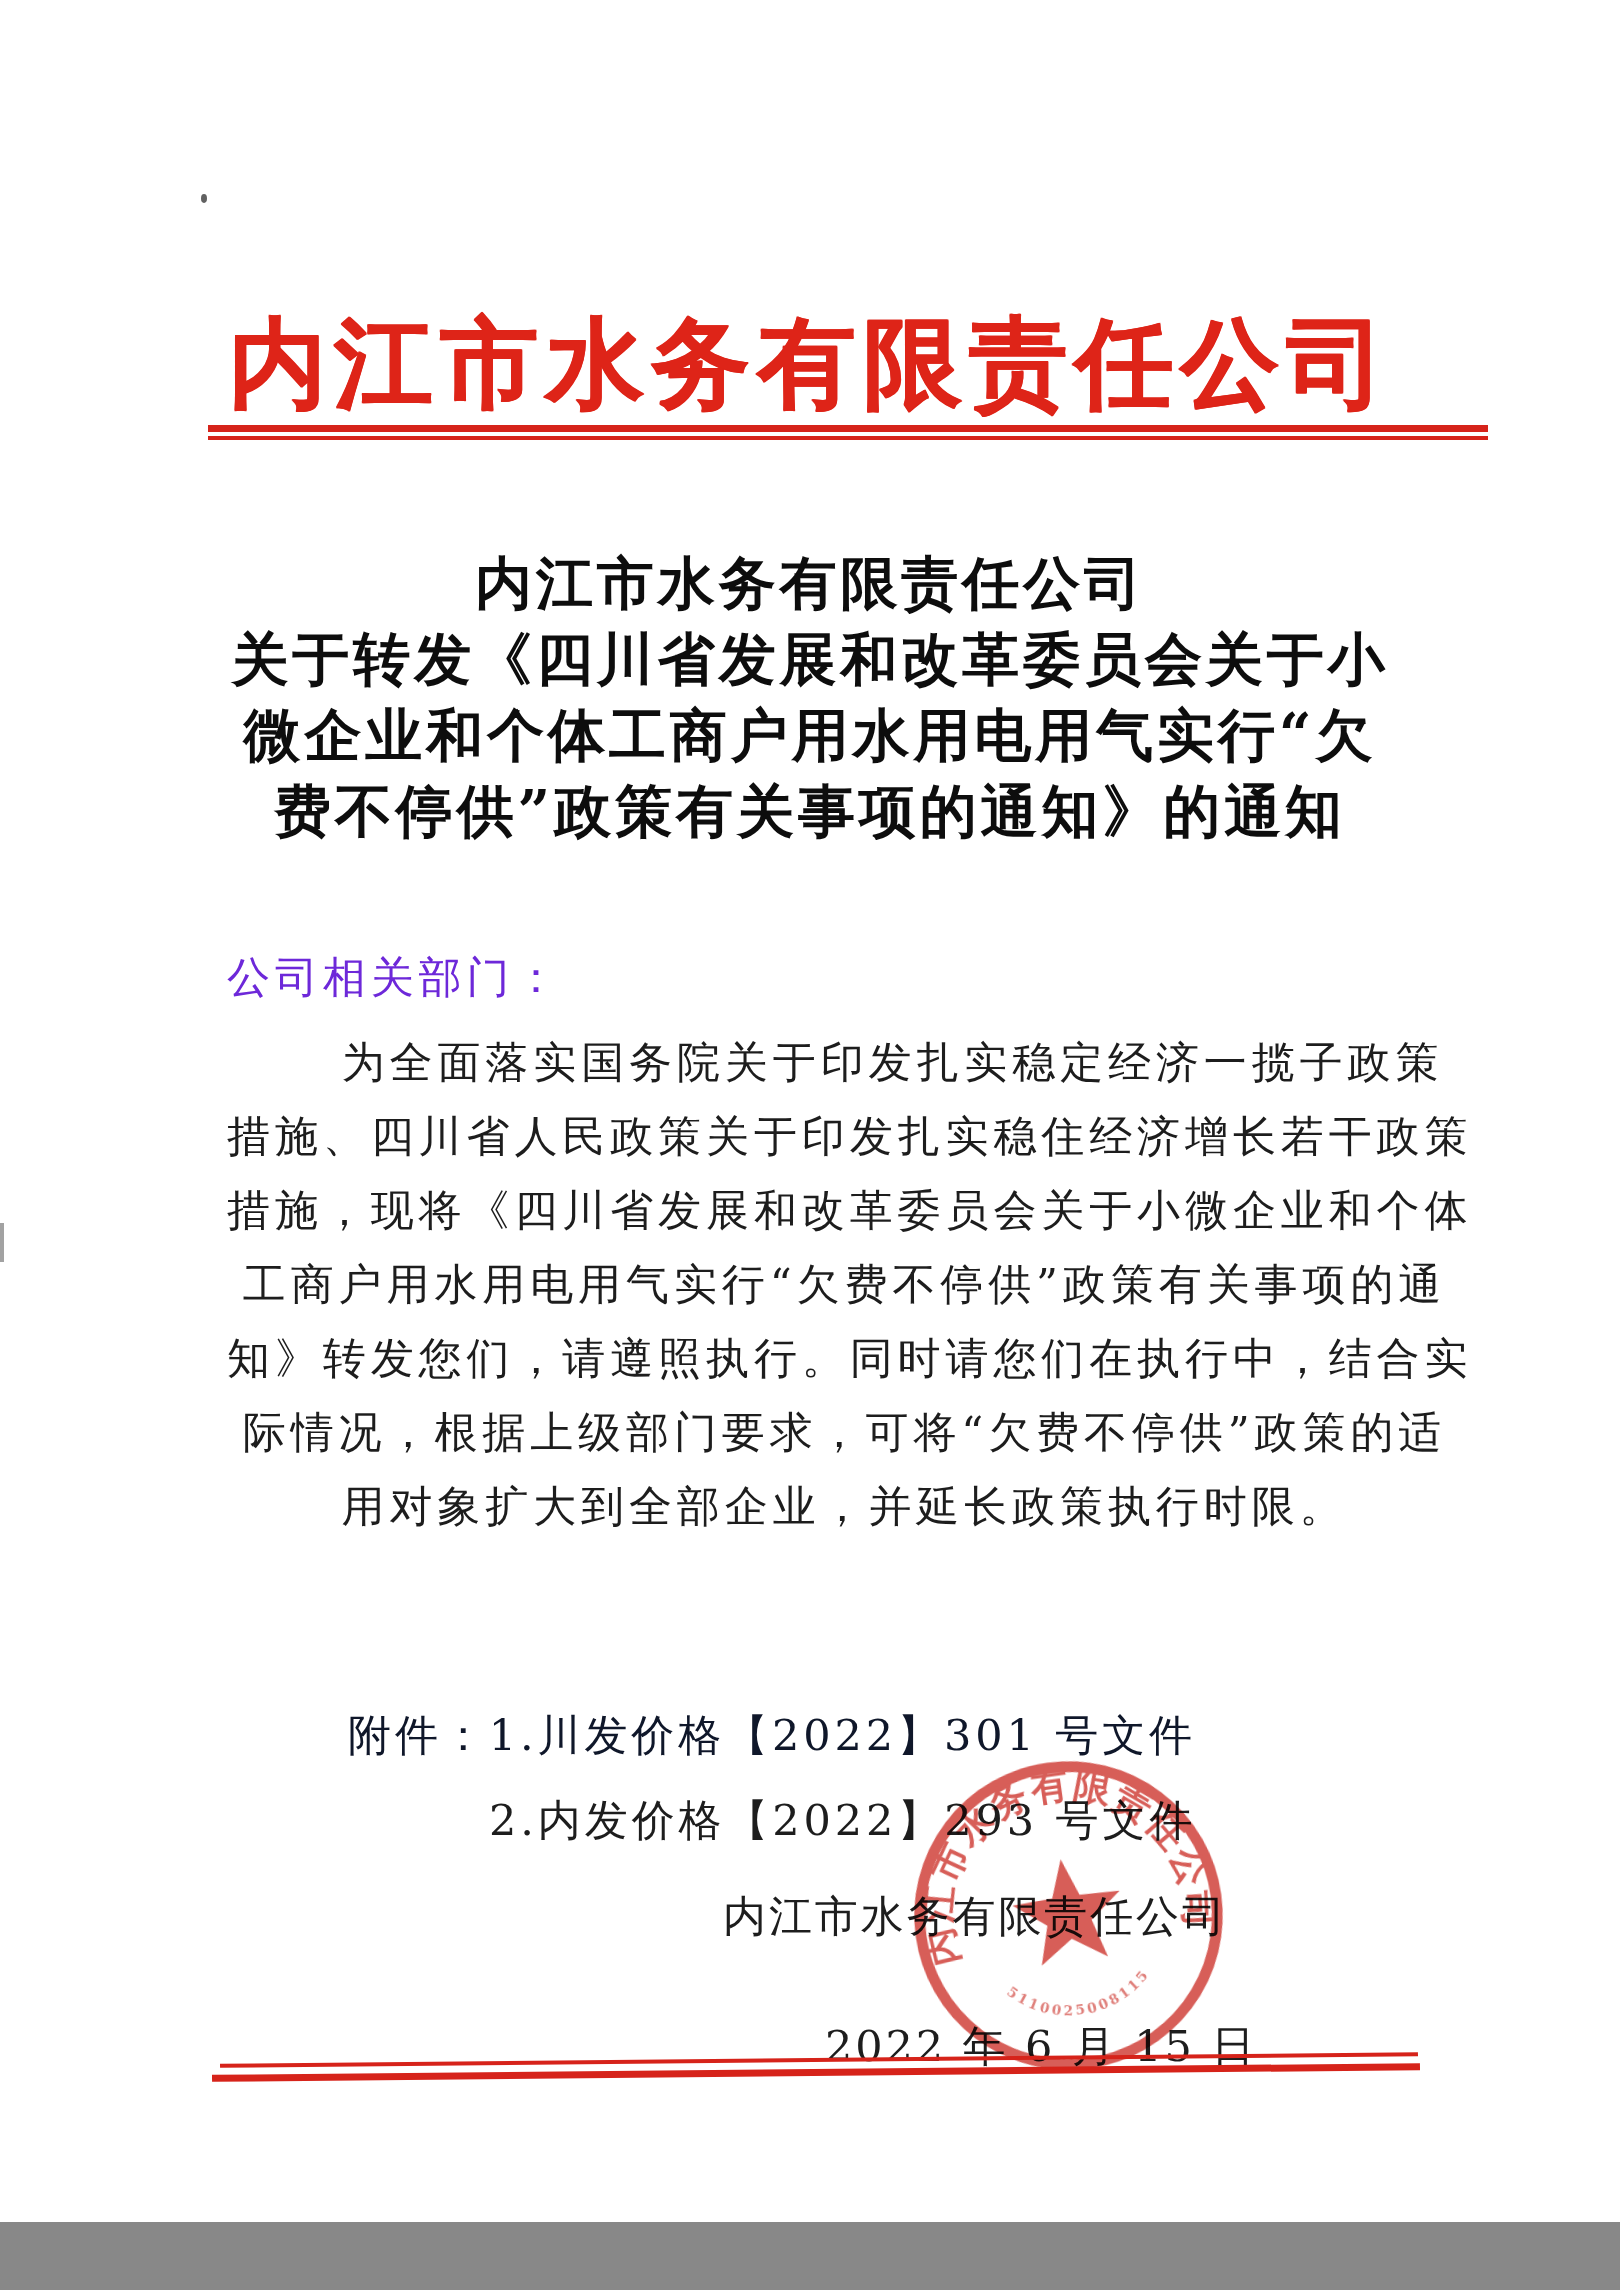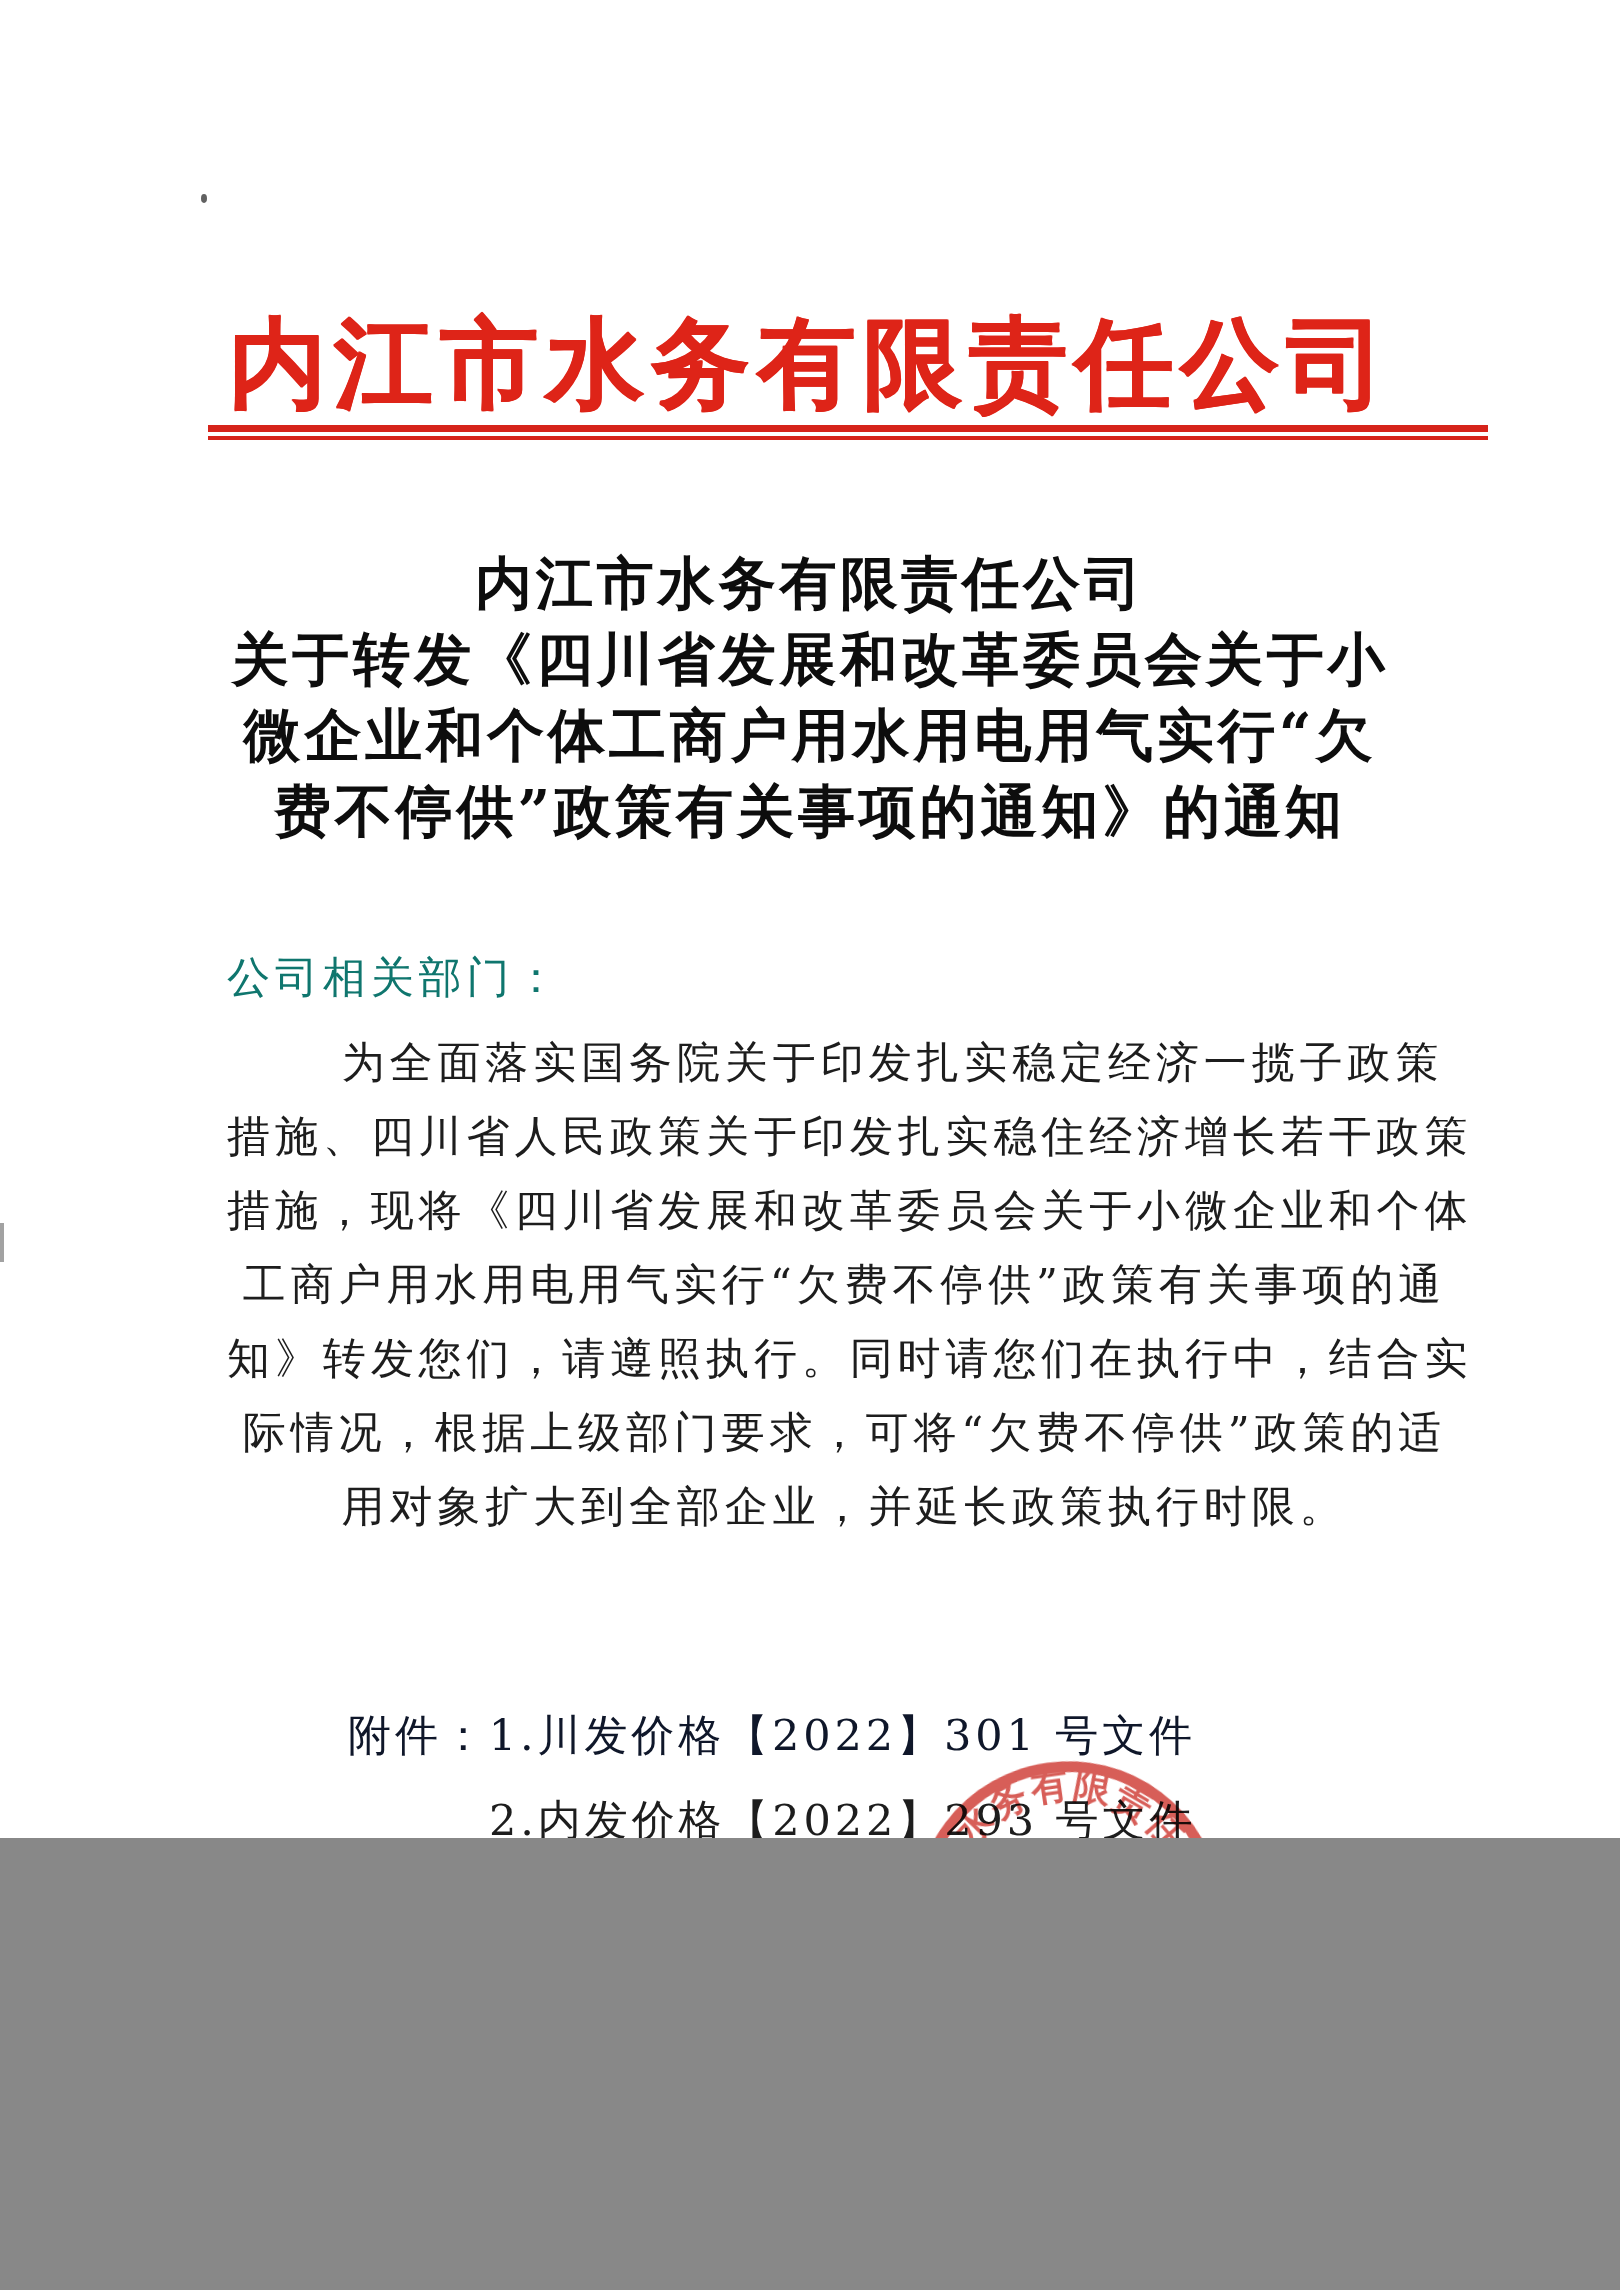--- a/index.html
+++ b/index.html
@@ -1,18 +1,18 @@
 <!DOCTYPE html>
 <html><head>
 <meta charset="utf-8">
 <style>
   html,body{margin:0;padding:0;background:#888;}
   .page{
     position:relative;
-    width:1620px;height:1838px;
+    width:1620px;height:2222px;
     margin:0 auto;
     background:#ffffff;
     overflow:hidden;
     font-family:"DejaVu Serif","Liberation Serif",serif;
     color:#161616;
   }
   
   .red-head{
     position:absolute;
     left:0;top:299px;width:1620px;
@@ -39,21 +39,21 @@
     font-size:57px;
     font-weight:bold;
     letter-spacing:3.9px;
     line-height:76px;
     color:#0d0d0d;
     white-space:nowrap;
   }
   
   .salutation{
     position:absolute;left:227px;top:949px;
-    font-size:43px;letter-spacing:4.9px;color:#0f766e;
+    font-size:43px;letter-spacing:4.9px;color:#6d28d9;
     white-space:nowrap;
   }
   .body-block{
     position:absolute;left:227px;top:1025px;width:1235px;
     font-size:43px;letter-spacing:4.9px;color:#1d1d1d;text-align:center;
   }
   .body-block .bline{
     line-height:74px;height:74px;white-space:nowrap;
   }
   .body-block .bline.indent{ text-indent:96px; }

